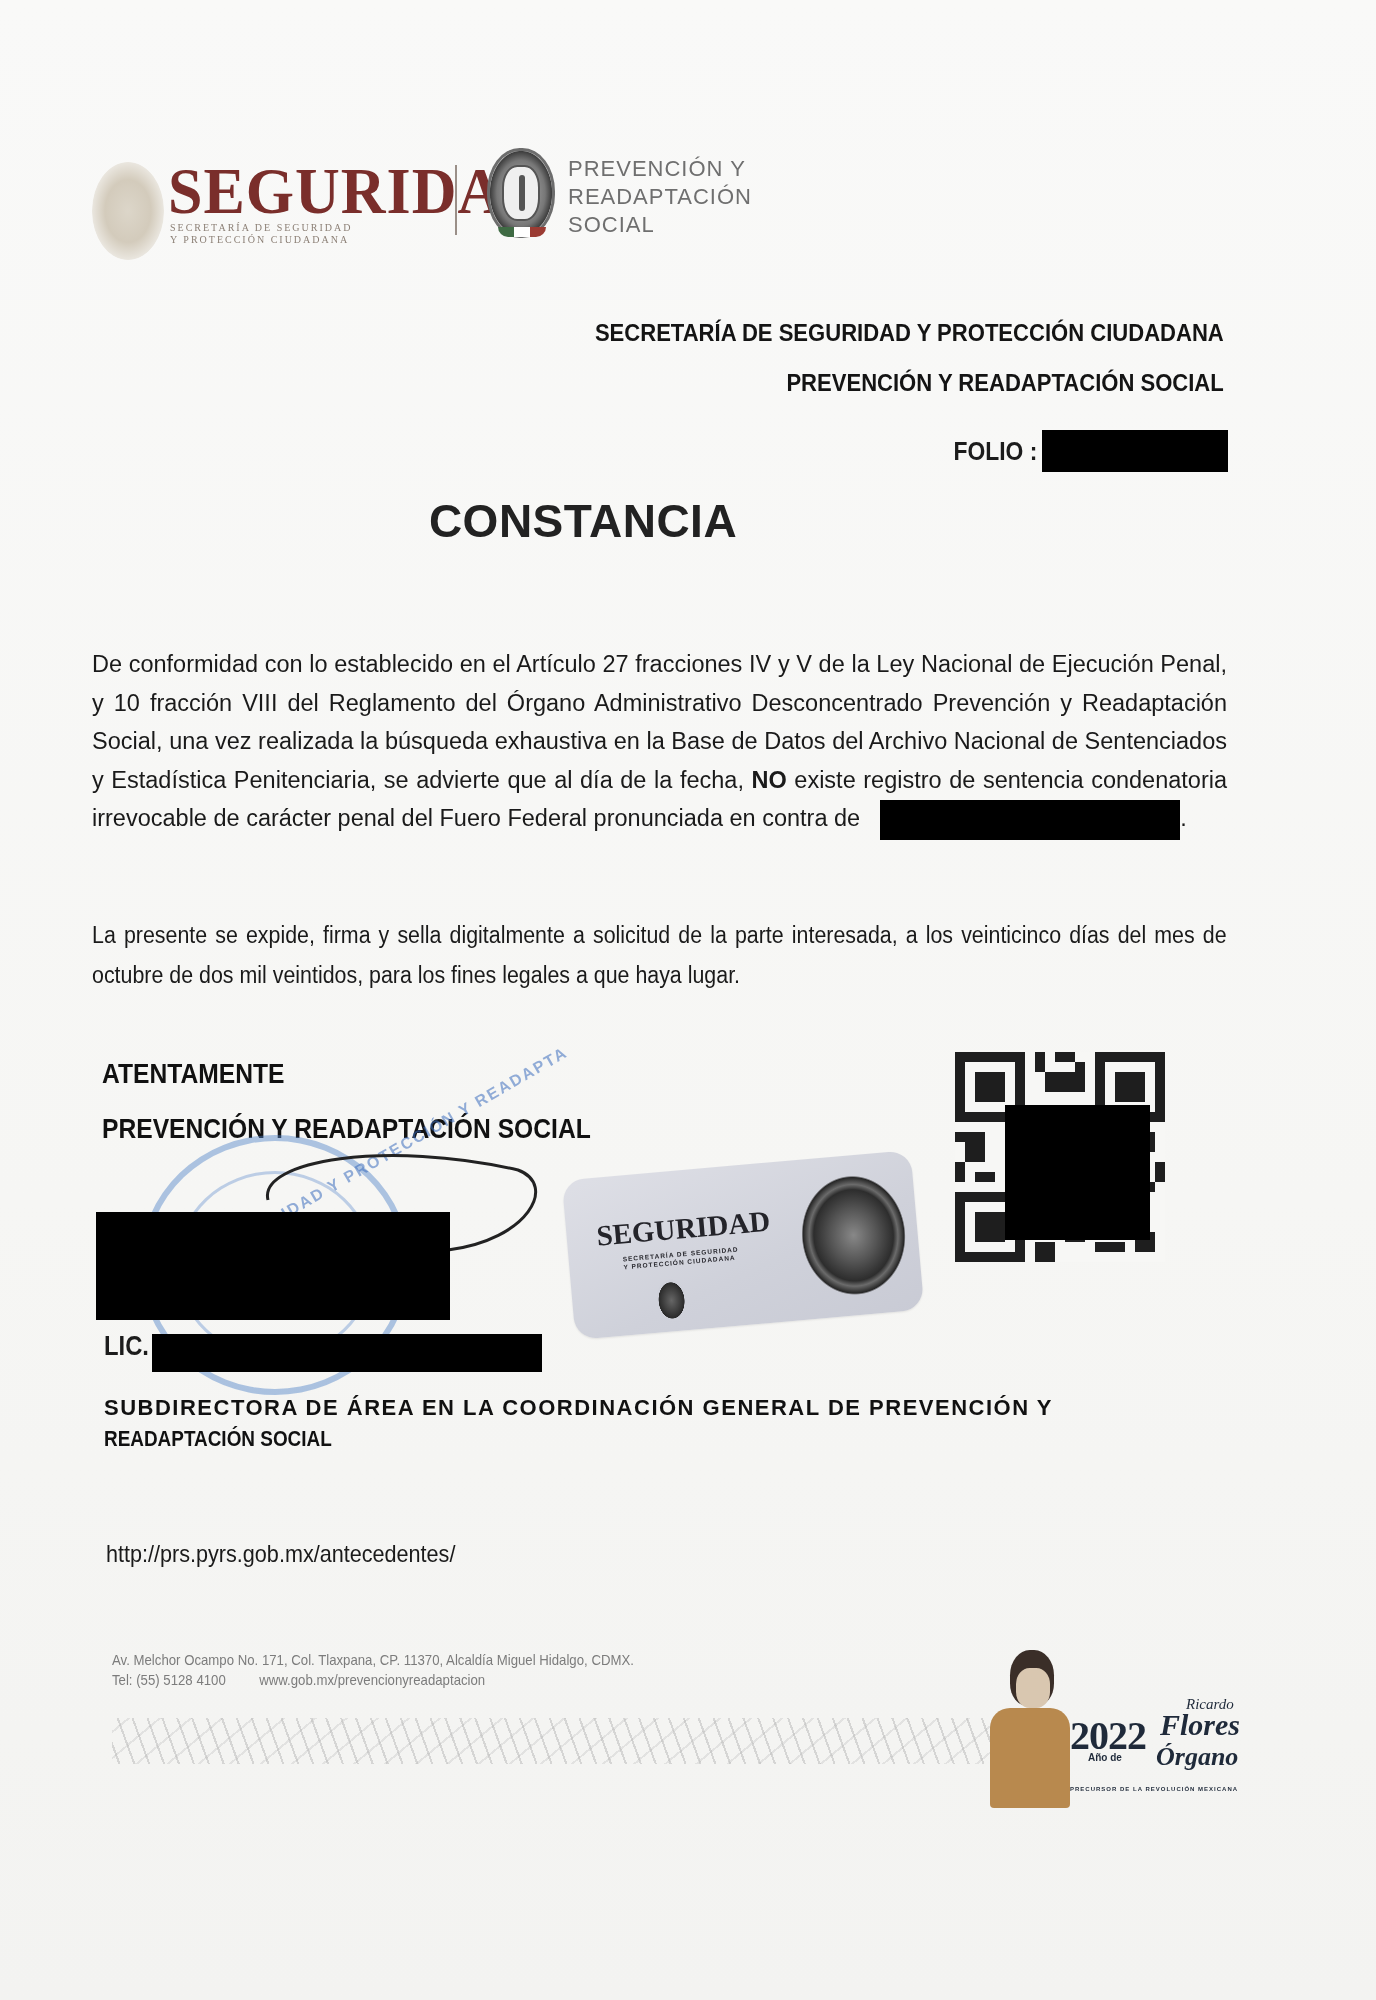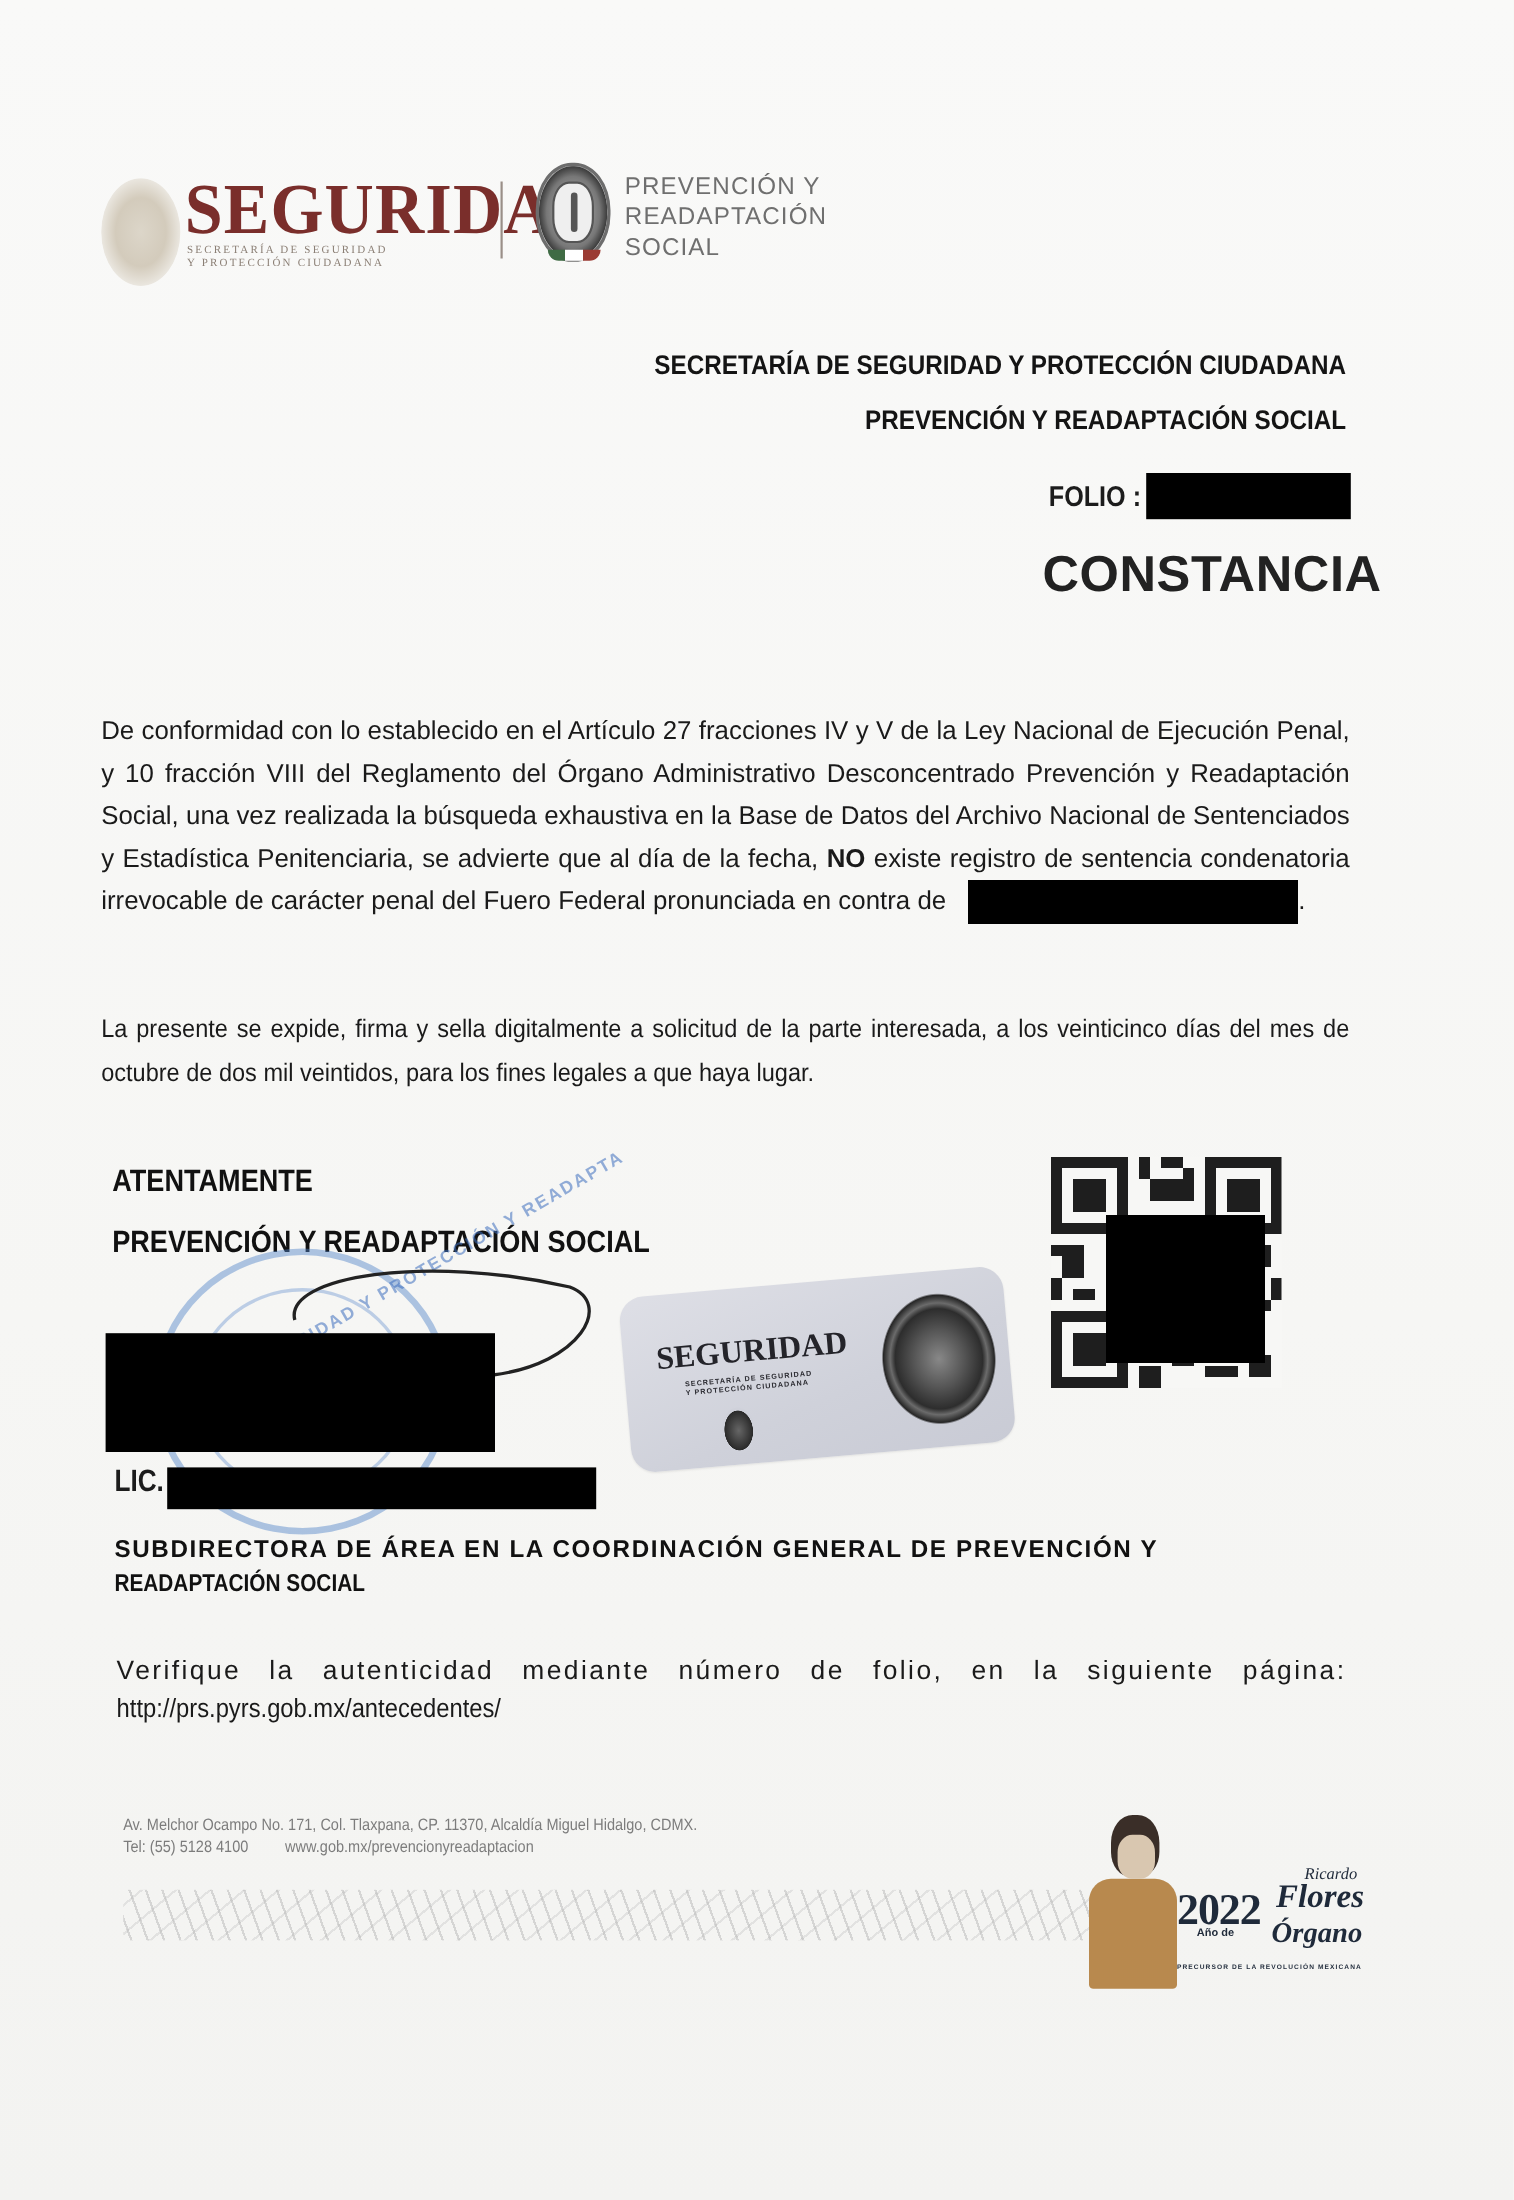--- a/index.html
+++ b/index.html
@@ -22,21 +22,21 @@
   .prs-text { left: 568px; top: 155px; font-size: 22px; line-height: 28px; color: #6f6f6f; letter-spacing: 1px; }
 
   
   .dep-heading { right: 152px; top: 308px; text-align: right; font-weight: bold; color: #141414;
      font-size: 24.5px; line-height: 50px; transform: scaleX(.9); transform-origin: right; }
   .folio { right: 148px; top: 430px; display: flex; align-items: center; gap: 5px; }
   .folio-label { font-weight: bold; font-size: 26px; transform: scaleX(.88); transform-origin: right; }
   .redact { background: #000; }
   .folio-redact { width: 186px; height: 42px; }
 
-  .title { left: 0; width: 1256px; top: 494px; text-align: right; }
+  .title { left: 0; width: 1256px; top: 494px; text-align: center; }
   .title span { display: inline-block; font-weight: bold; font-size: 46px; letter-spacing: .5px; color: #222; margin-left: -90px; }
 
   .body-para { left: 92px; width: 1135px; text-align: justify; font-size: 23.5px; line-height: 38.5px; color: #1a1a1a; }
   .p1 { top: 645px; }
   .p1 b { font-weight: bold; }
   .inline-redact { display: inline-block; vertical-align: middle; width: 300px; height: 40px; margin-left: 20px; }
   .p2 { top: 915px; font-size: 23px; line-height: 40px; transform: scaleX(.93); transform-origin: left; width: 1220px; }
 
   .att { left: 102px; top: 1058px; font-weight: bold; font-size: 28px; color: #111; transform: scaleX(.88); transform-origin: left; }
   .att2 { left: 102px; top: 1113px; font-weight: bold; font-size: 28px; color: #111; transform: scaleX(.88); transform-origin: left; white-space: nowrap; }
@@ -189,21 +189,20 @@
         <rect x="11" y="18" width="2" height="1"></rect>
         <rect x="14" y="19" width="3" height="1"></rect>
         <rect x="18" y="18" width="2" height="2"></rect>
     </g>
     <rect x="5" y="5.3" width="14.5" height="13.5" fill="#000"></rect>
   </svg>
 
   <div class="abs sub-title">SUBDIRECTORA DE ÁREA EN LA COORDINACIÓN GENERAL DE PREVENCIÓN Y</div>
   <div class="abs sub-title2">READAPTACIÓN SOCIAL</div>
 
-  <div class="abs verify">Verifique la autenticidad mediante número de folio, en la siguiente página:</div>
   <div class="abs verify-url">http://prs.pyrs.gob.mx/antecedentes/</div>
 
   <div class="abs footer-addr">Av. Melchor Ocampo No. 171, Col. Tlaxpana, CP. 11370, Alcaldía Miguel Hidalgo, CDMX.</div>
   <div class="abs footer-tel"><span>Tel: (55) 5128 4100</span><span>www.gob.mx/prevencionyreadaptacion</span></div>
   <div class="abs band"></div>
 
   <div class="abs magon-figure">
     <div class="abs magon-body"></div>
     <div class="abs magon-head"></div>
     <div class="abs magon-face"></div>

